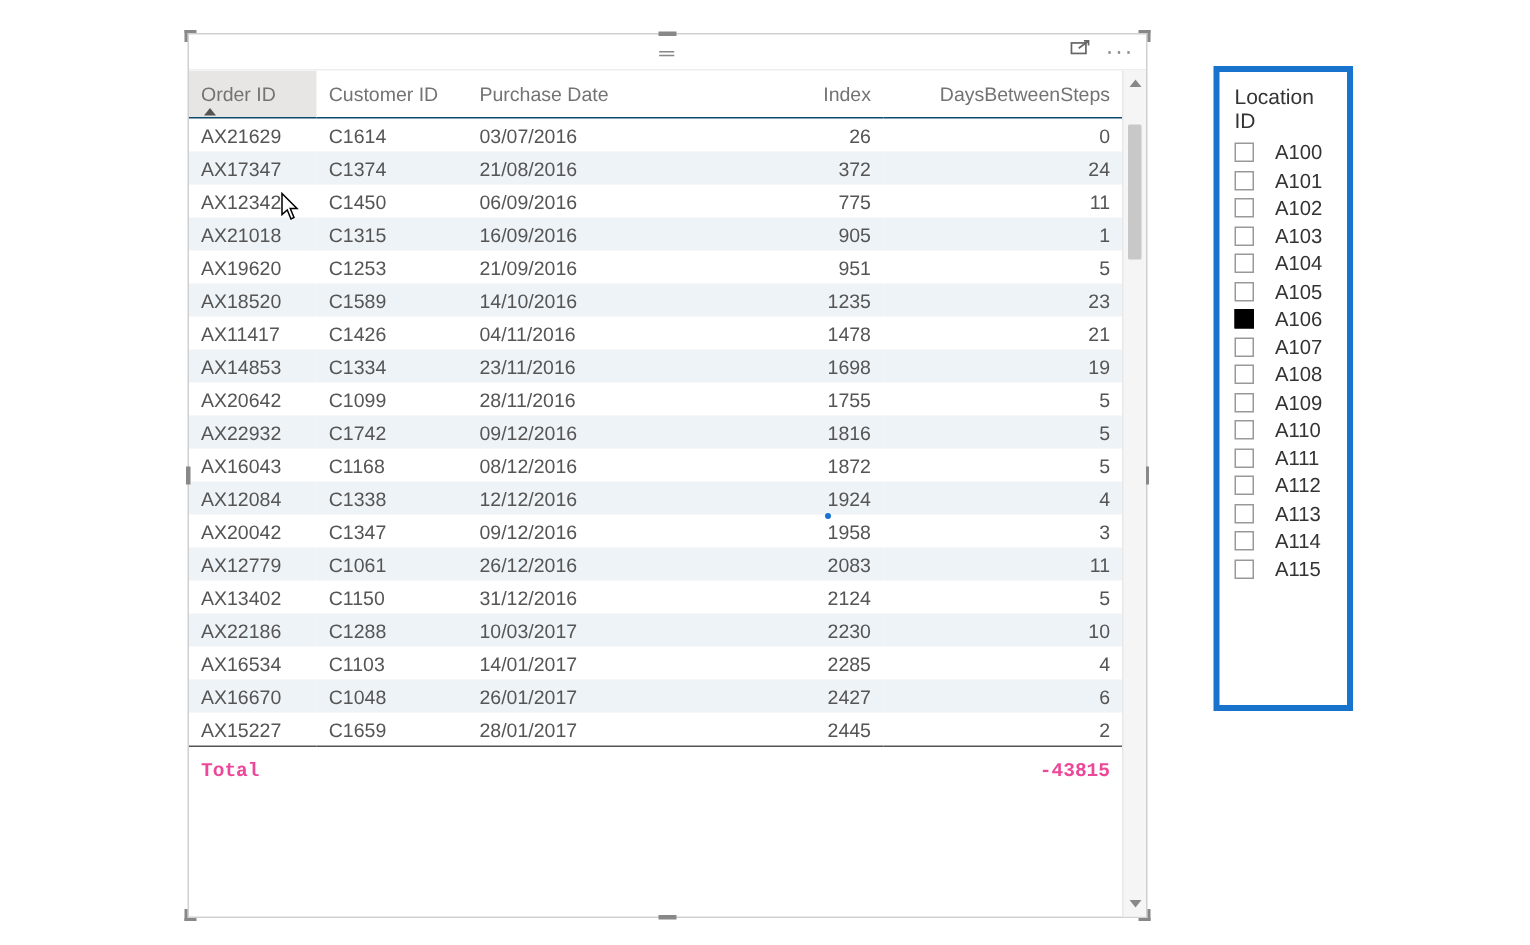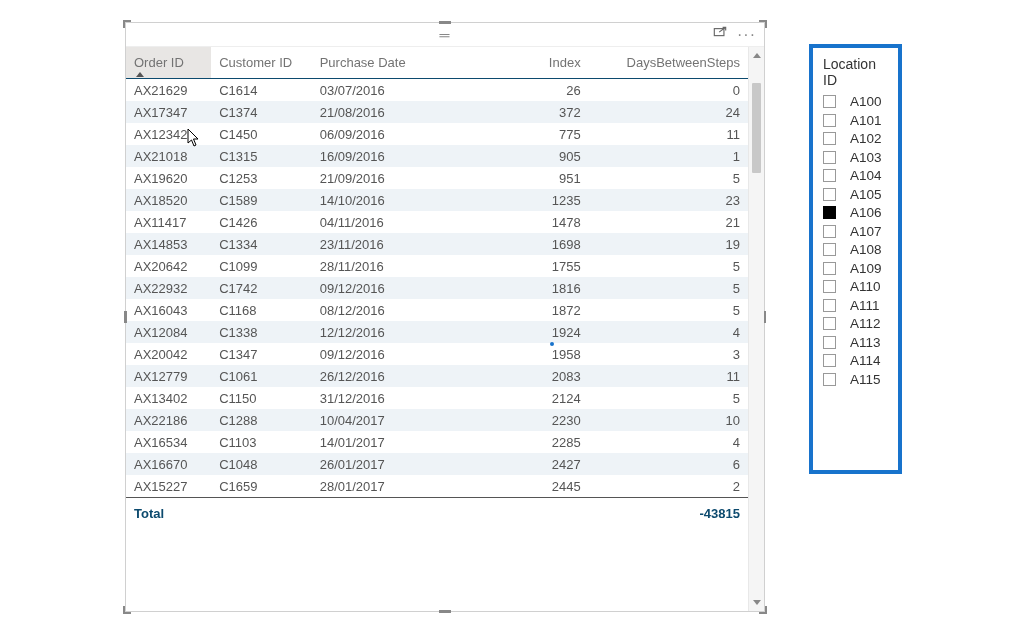--- a/index.html
+++ b/index.html
@@ -139,21 +139,22 @@
     
     thead th.num, tbody td.num {
       text-align: right;
       margin-top: 41px;
     }
     
     tfoot td {
       padding: 8px 8px;
       font-weight: bold;
       border-top: 1px solid #555;
-      color: #0c4a6e;
+      color: #ec4899;
+      font-family: Liberation Mono, monospace;
     }
     tfoot td.num {
       text-align: right;
     }
     
     
     .scrollbar {
       width: 16px;
       background: #f5f5f5;
       position: relative;
@@ -402,21 +403,21 @@
             <tr>
               <td>AX13402</td>
               <td>C1150</td>
               <td>31/12/2016</td>
               <td class="num">2124</td>
               <td class="num">5</td>
             </tr>
             <tr>
               <td>AX22186</td>
               <td>C1288</td>
-              <td>10/04/2017</td>
+              <td>10/03/2017</td>
               <td class="num">2230</td>
               <td class="num">10</td>
             </tr>
             <tr>
               <td>AX16534</td>
               <td>C1103</td>
               <td>14/01/2017</td>
               <td class="num">2285</td>
               <td class="num">4</td>
             </tr>

